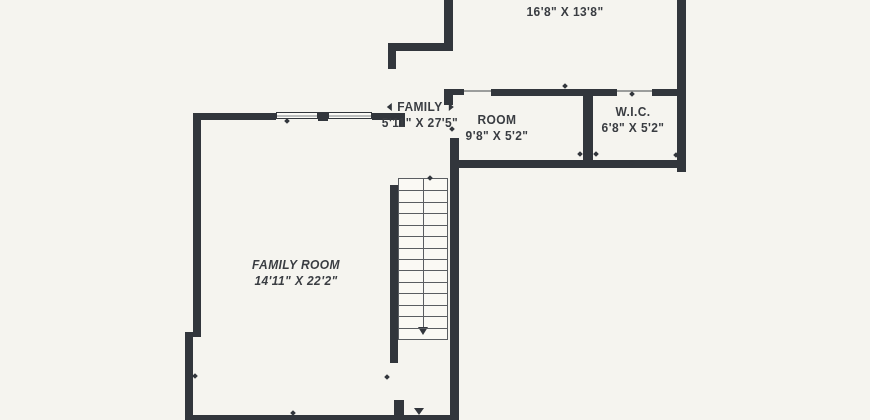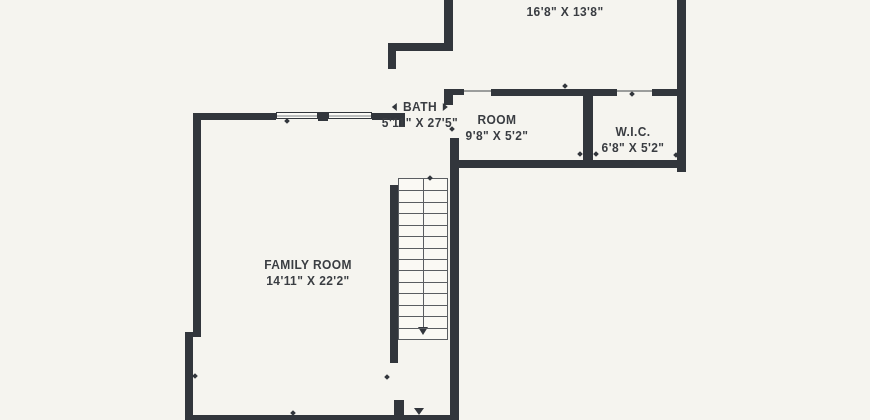--- a/index.html
+++ b/index.html
@@ -120,34 +120,34 @@
   <div class="tick" style="left:291px;top:411px;"></div>
   <div class="tri-down" style="left:414px;top:408px;"></div>
 
   <div class="label" style="left:565px;top:12px;">
     <span>16'8" X 13'8"</span>
   </div>
 
   <div class="label" style="left:420px;top:115px;">
     <span class="name-row">
       <i class="arr arr-left"></i>
-      <span>BATH</span>
+      <span>FAMILY</span>
       <i class="arr arr-right"></i>
     </span>
     <span>5'11" X 27'5"</span>
   </div>
 
   <div class="label" style="left:497px;top:128px;">
     <span>ROOM</span>
     <span>9'8" X 5'2"</span>
   </div>
 
-  <div class="label" style="left:633px;top:140px;">
+  <div class="label" style="left:633px;top:120px;">
     <span>W.I.C.</span>
     <span>6'8" X 5'2"</span>
   </div>
 
-  <div class="label" style="left:308px;top:273px;">
+  <div class="label" style="left:296px;top:273px;font-style:italic;">
     <span>FAMILY ROOM</span>
     <span>14'11" X 22'2"</span>
   </div>
 
 </div>
 
 </body></html>

